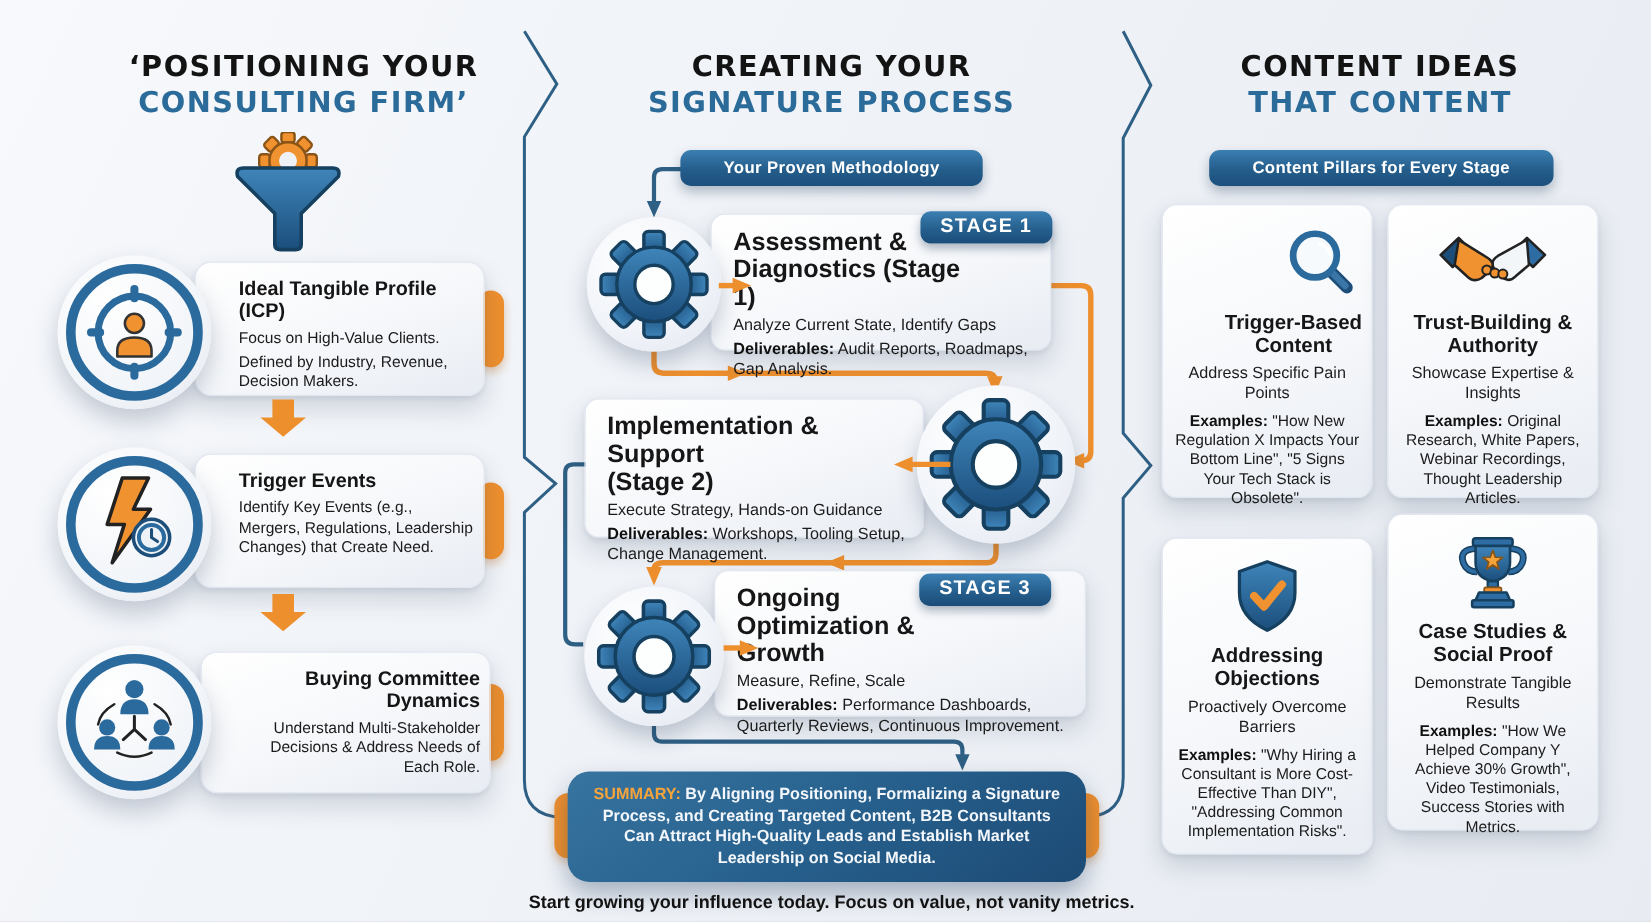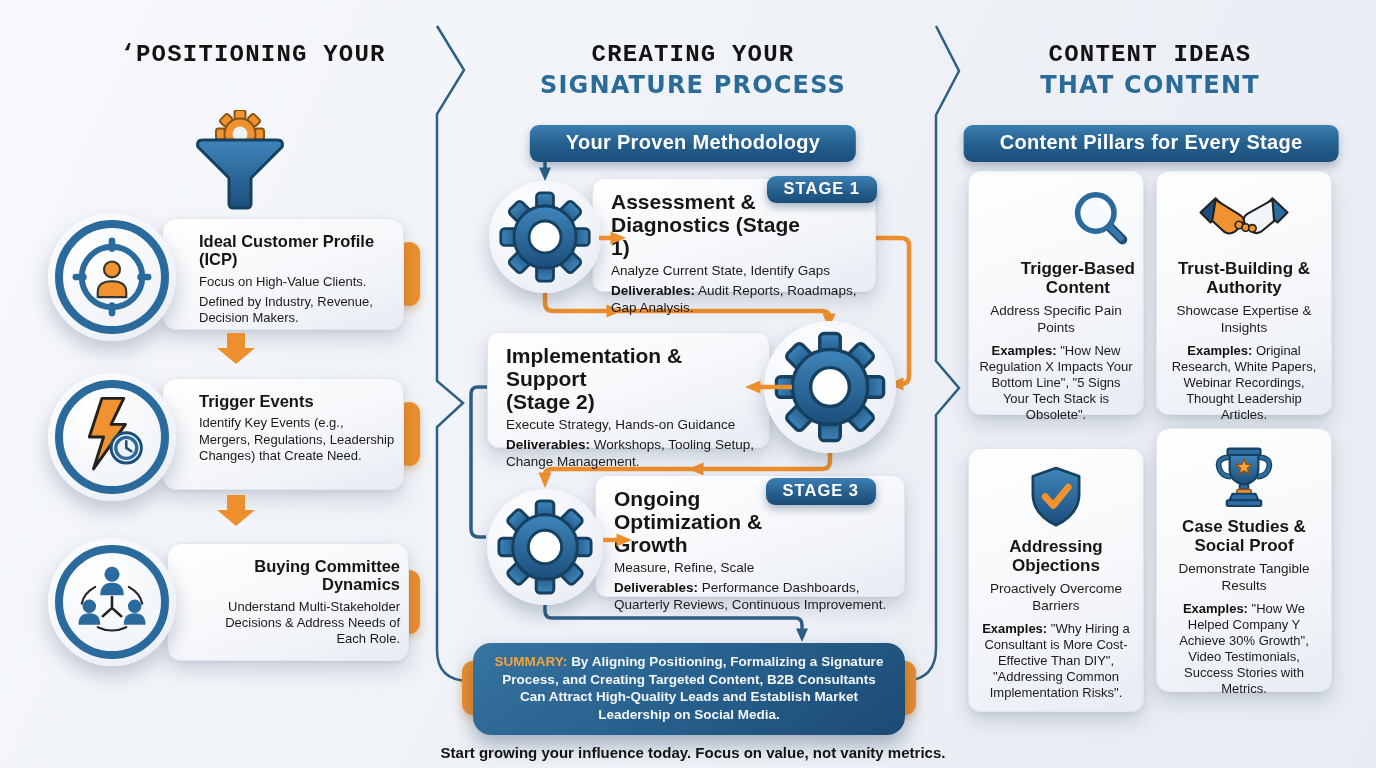--- a/index.html
+++ b/index.html
@@ -6,26 +6,26 @@
   body { font-family:"Liberation Sans", sans-serif; background:#dfe3ea; }
   .canvas { position:relative; width:1376px; height:768px; overflow:hidden;
     background:linear-gradient(115deg,#f7f9fc 0%,#eff2f7 45%,#e8ecf2 100%); }
   svg.layer { position:absolute; left:0; top:0; width:1376px; height:768px; pointer-events:none; }
   #connector-layer { z-index:1; }
   #arrow-layer { z-index:5; }
 
   .col-title { position:absolute; text-align:center; z-index:2;
     font-family:"DejaVu Sans", sans-serif; font-weight:800; letter-spacing:1.2px;
     font-size:24px; line-height:1.25; }
-  .col-title .t1 { color:#131313;font-family:Liberation Mono, monospace; }
+  .col-title .t1 { color:#131313; }
   .col-title .t2 { color:#2b6b99; }
 
   .pill { position:absolute; z-index:3; transform:translateX(-50%);
     background:linear-gradient(180deg,#3b7fb2 0%,#245d8b 55%,#1c4f7c 100%);
-    color:#fff; font-weight:bold; font-size:20px; letter-spacing:.3px;
+    color:#fff; font-weight:bold; font-size:14px; letter-spacing:.3px;
     padding:6px 36px 8px; border-radius:9px;
     box-shadow:0 5px 10px rgba(20,50,80,.3); white-space:nowrap; }
 
   .card { position:absolute; z-index:2;
     background:linear-gradient(160deg,#ffffff 0%,#f5f7fa 55%,#e8ecf3 100%);
     border:1px solid #e2e7f0; border-radius:14px;
     box-shadow:0 10px 20px rgba(45,65,95,.18), 0 2px 4px rgba(45,65,95,.08); }
 
   .orange-tab { position:absolute; z-index:1; width:22px; border-radius:11px;
     background:#ee8f2d; box-shadow:0 4px 8px rgba(190,105,25,.35); }
@@ -114,20 +114,21 @@
 
     <path d="M876,238 H901 Q909,238 909,246 V376 Q909,384 901,384 H900" fill="none" stroke="#ee8f2d" stroke-width="4.5" marker-end="url(#ma)"></path>
     <path d="M545,293 V303 Q545,311 553,311 H610" fill="none" stroke="#ee8f2d" stroke-width="4.5" marker-end="url(#ma)"></path>
     <path d="M612,311 H821 Q829,311 829,316 V317" fill="none" stroke="#ee8f2d" stroke-width="4.5" marker-end="url(#ma)"></path>
     <path d="M830,453 V461 Q830,469 822,469 H700" fill="none" stroke="#ee8f2d" stroke-width="4.5" marker-end="url(#ma)"></path>
     <path d="M702,469 H553 Q545,469 545,475 V476" fill="none" stroke="#ee8f2d" stroke-width="4.5" marker-end="url(#ma)"></path>
   </svg>
 
   <div class="col-title" style="left:53px; top:40px; width:400px;">
     <div class="t1">‘POSITIONING YOUR</div>
+    <div class="t2">CONSULTING FIRM’</div>
   </div>
 
   <div class="funnel-wrap" style="left:192px; top:110px; width:96px; height:104px;">
     <svg viewBox="0 0 96 104" width="96" height="104">
       <g transform="translate(48,24)" stroke="#8a5416" stroke-width="2" fill="#f0922f">
         <g>
             <rect x="-5.5" y="-24" width="11" height="9" rx="2.5"></rect>
           </g>
         <g transform="rotate(45)">
             <rect x="-5.5" y="-24" width="11" height="9" rx="2.5"></rect>
@@ -155,21 +156,21 @@
       </g>
       <path d="M6,37 Q4,30 11,30 H85 Q92,30 90,37 L59,68 V94 Q59,98 54,98 H42 Q37,98 37,94 V68 Z" fill="url(#ggrad)" stroke="#16405f" stroke-width="3" stroke-linejoin="round"></path>
     </svg>
   </div>
 
   <div class="orange-tab" style="left:398px; top:242px; height:64px;"></div>
   <div class="orange-tab" style="left:398px; top:402px; height:64px;"></div>
   <div class="orange-tab" style="left:398px; top:570px; height:64px;"></div>
 
   <div class="card lc" style="left:162px; top:218px; width:242px; height:112px;">
-    <div class="lc-title">Ideal Customer Profile
+    <div class="lc-title">Ideal Tangible Profile
 (ICP)</div>
     <div class="lc-body">Focus on High-Value Clients.</div>
     <div class="lc-body lc-body2">Defined by Industry, Revenue, Decision Makers.</div>
   </div>
   <div class="card lc" style="left:162px; top:378px; width:242px; height:112px;">
     <div class="lc-title">Trigger Events</div>
     <div class="lc-body">Identify Key Events (e.g., Mergers, Regulations, Leadership Changes) that Create Need.</div>
   </div>
   <div class="card lc" style="left:167px; top:543px; width:242px; height:118px;text-align:right;">
     <div class="lc-title">Buying Committee

